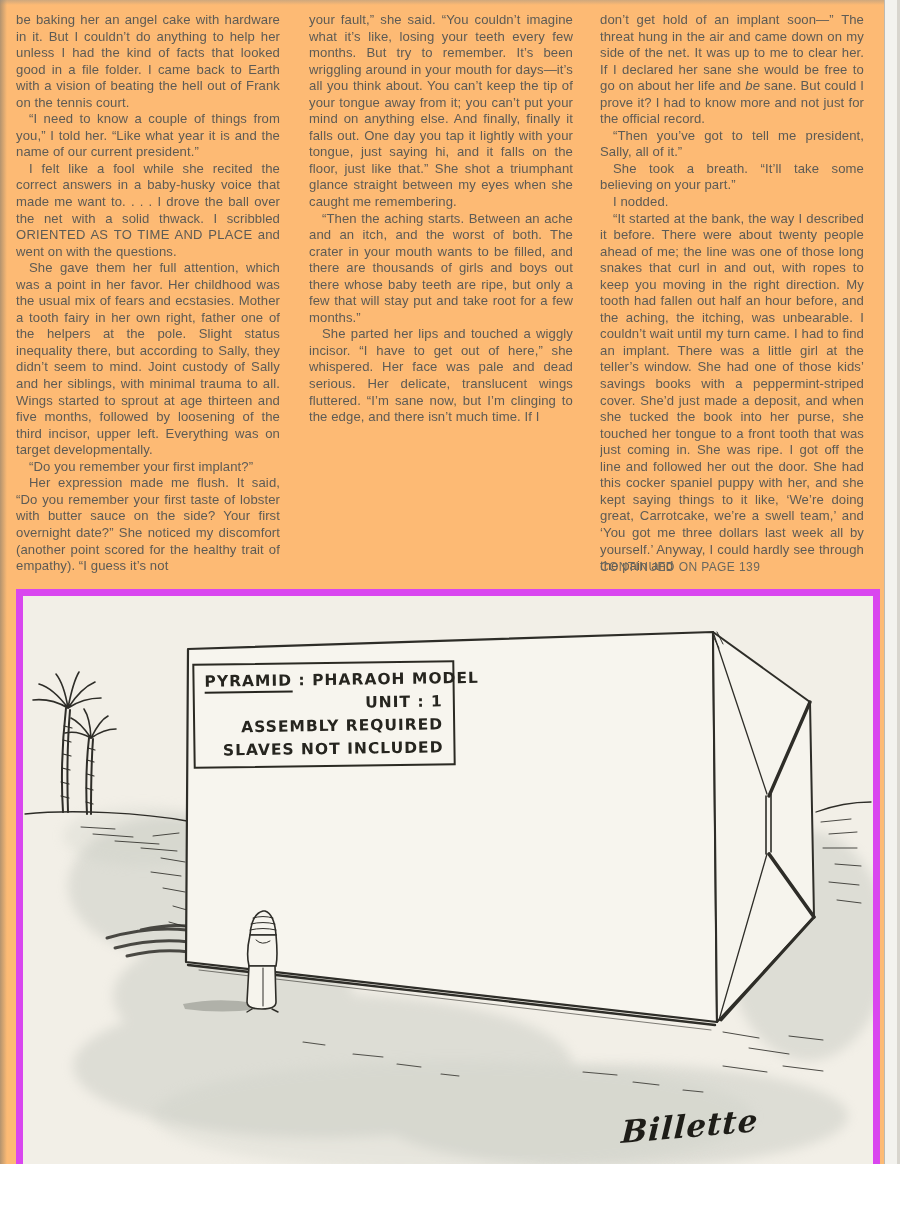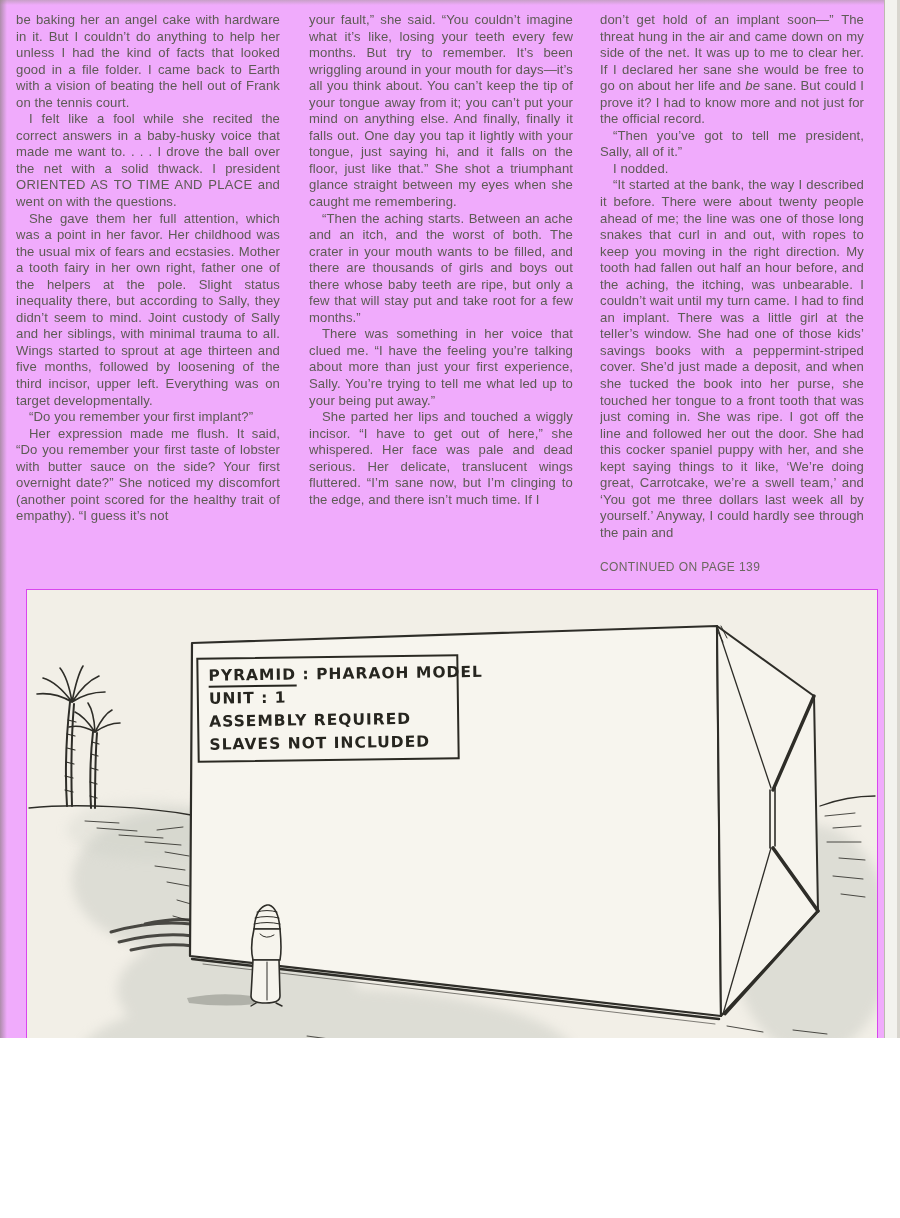--- a/index.html
+++ b/index.html
@@ -1,19 +1,19 @@
 <!DOCTYPE html>
 <html><head>
 <meta charset="utf-8">
 <style>
   html,body { margin:0; padding:0; }
   .page {
     position: relative;
-    width: 900px; height: 1038px;
-    background: #f0abfc;
+    width: 900px; height: 1164px;
+    background: #fdba74;
     overflow: hidden;
     font-family: "Liberation Sans", sans-serif;
   }
   
   .edge-left   { position:absolute; left:0; top:0; width:7px; height:100%;
                  background: linear-gradient(to right, rgba(120,115,105,.55), rgba(120,115,105,0)); }
   .edge-top    { position:absolute; left:0; top:0; width:100%; height:5px;
                  background: linear-gradient(to bottom, rgba(150,145,135,.45), rgba(150,145,135,0)); }
   .edge-right  { position:absolute; left:884px; top:0; width:16px; height:100%;
                  background:#f3f2ee; border-left:1px solid #bdb9b0; }
@@ -34,24 +34,25 @@
   .ital { font-style:italic; }
   .underline { border-bottom:2px solid #26251f; padding-bottom:1px; }
 
   .continued {
     position:absolute; left:600px; top:560px;
     font-size:12px; color:#6a685f; letter-spacing:.4px;
   }
 
   
   .cartoon {
-    position:absolute; left:26px; top:589px;
+    position:absolute; left:16px; top:589px;
     width:850px; height:596px;
     background:#f2efe7;
-    border:1px solid #d946ef;
+    border:7px solid #d946ef;
+    text-align:right;
   }
   .cartoon svg { position:absolute; left:0; top:0; }
   .label {
     position:absolute; left:170px; top:66px; width:238px; height:92px;
     border:2px solid #2b2a23;
     padding:5px 10px 4px 10px;
     transform:rotate(-.8deg);
     color:#26251f;
     font-family:"DejaVu Sans", sans-serif;
     font-size:15.5px; font-weight:600; line-height:23px; letter-spacing:1px;
@@ -73,34 +74,35 @@
   .footer .mag { margin-left:22px;font-weight:bold; }
 </style>
 </head>
 <body>
 
 <div class="page">
 
   <div class="columns">
     <div class="col" style="left:16px">
         <p><span>be baking her an angel cake with hardware in it. But I couldn’t do anything to help her unless I had the kind of facts that looked good in a file folder. I came back to Earth with a vision of beating the hell out of Frank on the tennis court.</span></p>
-        <p class="indent"><span>I felt like a fool while she recited the correct answers in a baby-husky voice that made me want to. . . . I drove the ball over the net with a solid thwack. I president </span><span class="smallcaps">ORIENTED AS TO TIME AND PLACE</span><span> and went on with the questions.</span></p>
+        <p class="indent"><span>“I need to know a couple of things from you,” I told her. “Like what year it is and the name of our current president.”</span></p>
+        <p class="indent"><span>I felt like a fool while she recited the correct answers in a baby-husky voice that made me want to. . . . I drove the ball over the net with a solid thwack. I scribbled </span><span class="smallcaps">ORIENTED AS TO TIME AND PLACE</span><span> and went on with the questions.</span></p>
         <p class="indent"><span>She gave them her full attention, which was a point in her favor. Her childhood was the usual mix of fears and ecstasies. Mother a tooth fairy in her own right, father one of the helpers at the pole. Slight status inequality there, but according to Sally, they didn’t seem to mind. Joint custody of Sally and her siblings, with minimal trauma to all. Wings started to sprout at age thirteen and five months, followed by loosening of the third incisor, upper left. Everything was on target developmentally.</span></p>
         <p class="indent"><span>“Do you remember your first implant?”</span></p>
         <p class="indent"><span>Her expression made me flush. It said, “Do you remember your first taste of lobster with butter sauce on the side? Your first overnight date?” She noticed my discomfort (another point scored for the healthy trait of empathy). “I guess it’s not</span></p>
       </div>
     <div class="col" style="left:309px">
         <p><span>your fault,” she said. “You couldn’t imagine what it’s like, losing your teeth every few months. But try to remember. It’s been wriggling around in your mouth for days—it’s all you think about. You can’t keep the tip of your tongue away from it; you can’t put your mind on anything else. And finally, finally it falls out. One day you tap it lightly with your tongue, just saying hi, and it falls on the floor, just like that.” She shot a triumphant glance straight between my eyes when she caught me remembering.</span></p>
         <p class="indent"><span>“Then the aching starts. Between an ache and an itch, and the worst of both. The crater in your mouth wants to be filled, and there are thousands of girls and boys out there whose baby teeth are ripe, but only a few that will stay put and take root for a few months.”</span></p>
-        <p class="indent"><span>There was something in her voice that clued me. “I have the feeling you’re talking about more than just your first experience, Sally. You’re trying to tell me what led up to your being put away.”</span></p>
         <p class="indent"><span>She parted her lips and touched a wiggly incisor. “I have to get out of here,” she whispered. Her face was pale and dead serious. Her delicate, translucent wings fluttered. “I’m sane now, but I’m clinging to the edge, and there isn’t much time. If I</span></p>
       </div>
     <div class="col" style="left:600px">
         <p><span>don’t get hold of an implant soon—” The threat hung in the air and came down on my side of the net. It was up to me to clear her. If I declared her sane she would be free to go on about her life and </span><span class="ital">be</span><span> sane. But could I prove it? I had to know more and not just for the official record.</span></p>
         <p class="indent"><span>“Then you’ve got to tell me president, Sally, all of it.”</span></p>
+        <p class="indent"><span>She took a breath. “It’ll take some believing on your part.”</span></p>
         <p class="indent"><span>I nodded.</span></p>
         <p class="indent"><span>“It started at the bank, the way I described it before. There were about twenty people ahead of me; the line was one of those long snakes that curl in and out, with ropes to keep you moving in the right direction. My tooth had fallen out half an hour before, and the aching, the itching, was unbearable. I couldn’t wait until my turn came. I had to find an implant. There was a little girl at the teller’s window. She had one of those kids’ savings books with a peppermint-striped cover. She’d just made a deposit, and when she tucked the book into her purse, she touched her tongue to a front tooth that was just coming in. She was ripe. I got off the line and followed her out the door. She had this cocker spaniel puppy with her, and she kept saying things to it like, ‘We’re doing great, Carrotcake, we’re a swell team,’ and ‘You got me three dollars last week all by yourself.’ Anyway, I could hardly see through the pain and</span></p>
       </div>
   </div>
 
   <div class="continued">CONTINUED ON PAGE 139</div>
 
   <div class="cartoon">
     <svg width="850" height="596" viewBox="0 0 850 596">
       <defs>

